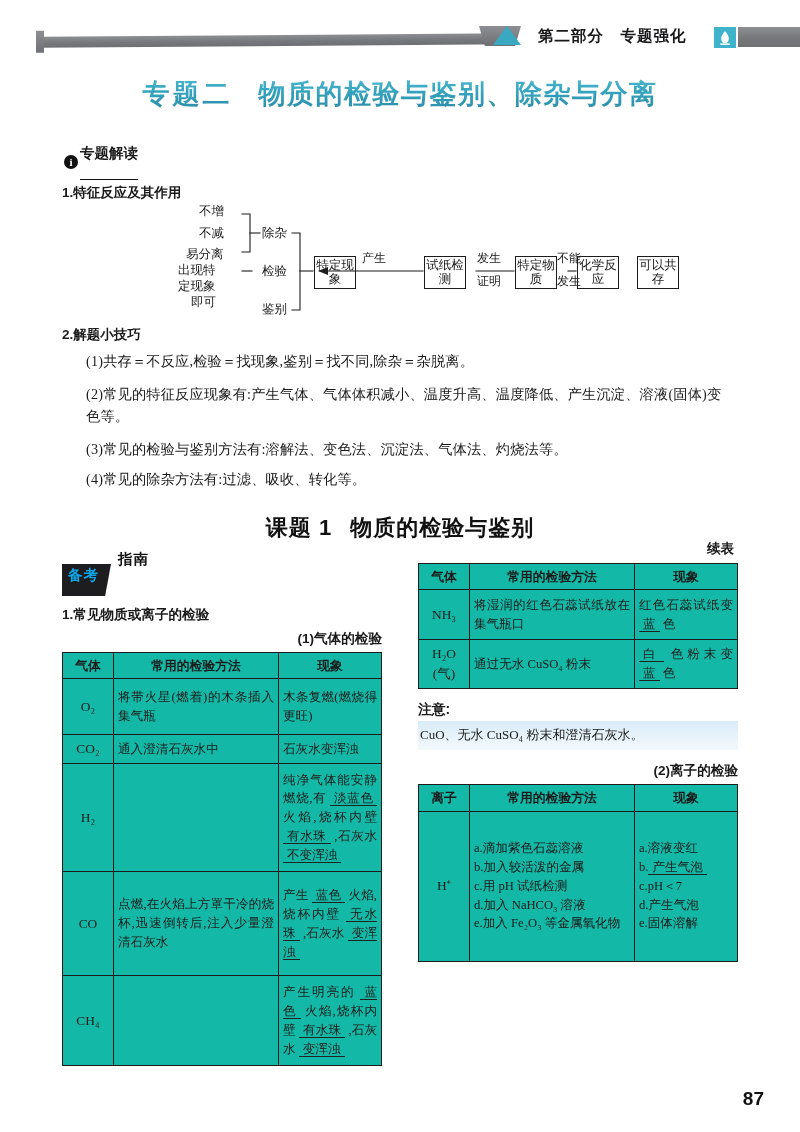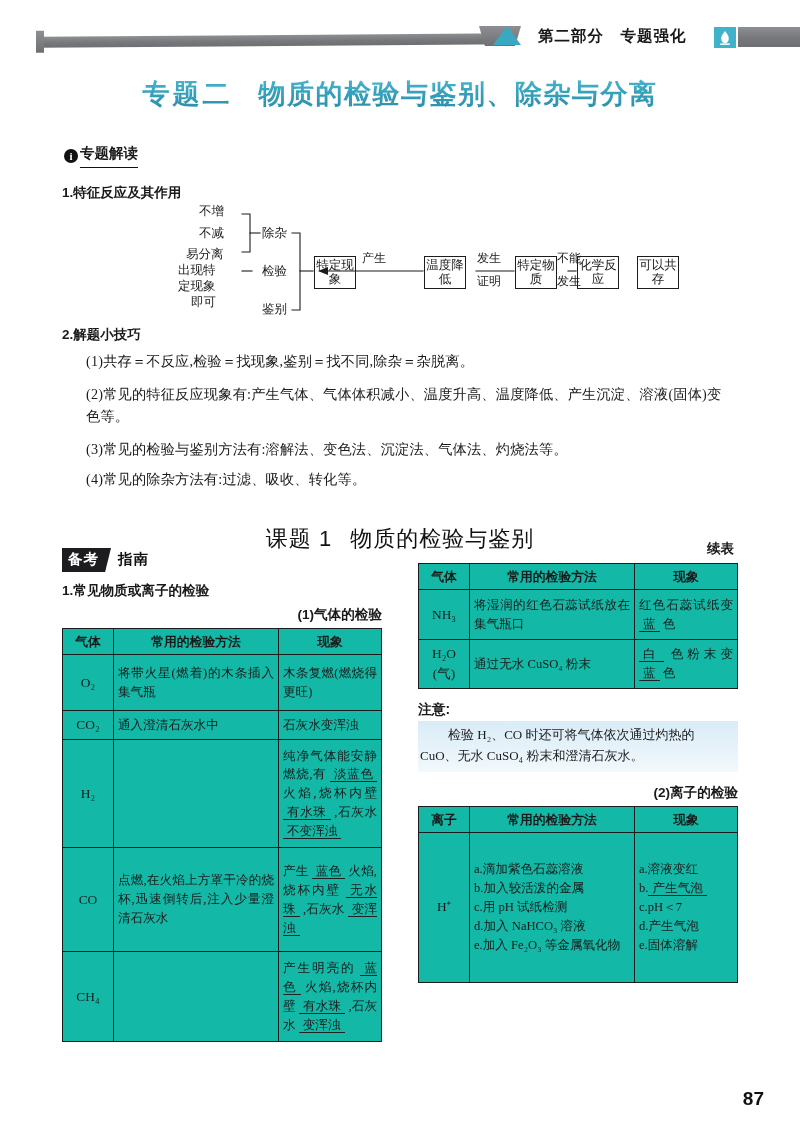--- a/index.html
+++ b/index.html
@@ -134,21 +134,21 @@
     background: #111;
     color: #fff;
     font-size: 11px;
     font-weight: bold;
     line-height: 14px;
     text-align: center;
     font-family: "Liberation Serif", serif;
   }
   .sec-head .lbl {
     border-bottom: 1.6px solid #111;
-    padding-bottom: 5px;
+    padding-bottom: 17px;
     line-height: 1.15;
   }
 
   .num-head {
     position: absolute;
     left: 62px;
     font-family: "Liberation Sans", sans-serif;
     font-weight: bold;
     font-size: 13.5px;
   }
@@ -159,50 +159,51 @@
     line-height: 1.55;
     letter-spacing: 0.2px;
   }
 
   
   #flowchart { position:absolute; left:180px; top:206px; }
 
   
   .course-title {
     position: absolute;
-    top: 524px;
+    top: 513px;
     left: 0; width: 100%;
     text-align: center;
     font-family: "Liberation Sans", sans-serif;
-    font-weight: normal;
+    font-weight: bold;
     font-size: 22px;
     letter-spacing: 1px;
     color: #111;
   }
   .ct-gap { display:inline-block; width:18px; }
 
   
   .col-left { position:absolute; left:62px; top:548px; width: 320px; }
   .col-right { position:absolute; left:418px; top:540px; width: 320px; }
 
   .badge {
     display: inline-flex;
     align-items: stretch;
     font-family: "Liberation Sans", sans-serif;
     font-weight: bold;
     font-size: 14.5px;
     margin-bottom: 6px;
   }
   .badge .b1 {
     background: #1d1d1f;
-    color: #ffffff;
-    padding: 2px 6px 3px 6px;
+    color: #0ea5e9;
+    padding: 2px 6px 11px 6px;
     clip-path: polygon(0 0, 100% 0, 88% 100%, 0% 100%);
     padding-right: 12px;
     letter-spacing: 1px;
+    margin-top: 16px;
   }
   .badge .b2 {
     color: #111;
     padding: 2px 4px 3px 7px;
     letter-spacing: 1px;
   }
 
   .sub-head {
     font-family: "Liberation Sans", sans-serif;
     font-weight: bold;
@@ -342,21 +343,21 @@
 
     <span style="position:absolute;left:82px;top:20px;white-space:nowrap;">除杂</span>
     <span style="position:absolute;left:82px;top:58px;white-space:nowrap;">检验</span>
     <span style="position:absolute;left:82px;top:96px;white-space:nowrap;">鉴别</span>
 
     <span style="position:absolute;left:-2px;top:57px;white-space:nowrap;">出现特</span>
     <span style="position:absolute;left:-2px;top:73px;white-space:nowrap;">定现象</span>
     <span style="position:absolute;left:11px;top:89px;white-space:nowrap;">即可</span>
 
     <span style="position:absolute;left:134px;top:50px;width:40px;height:31px;border:1.1px solid #1c1c1c;display:flex;align-items:center;justify-content:center;text-align:center;line-height:1.1;font-size:12.5px;">特定现象</span>
-    <span style="position:absolute;left:244px;top:50px;width:40px;height:31px;border:1.1px solid #1c1c1c;display:flex;align-items:center;justify-content:center;text-align:center;line-height:1.1;font-size:12.5px;">温度降低</span>
+    <span style="position:absolute;left:244px;top:50px;width:40px;height:31px;border:1.1px solid #1c1c1c;display:flex;align-items:center;justify-content:center;text-align:center;line-height:1.1;font-size:12.5px;">试纸检测</span>
     <span style="position:absolute;left:335px;top:50px;width:40px;height:31px;border:1.1px solid #1c1c1c;display:flex;align-items:center;justify-content:center;text-align:center;line-height:1.1;font-size:12.5px;">特定物质</span>
     <span style="position:absolute;left:397px;top:50px;width:40px;height:31px;border:1.1px solid #1c1c1c;display:flex;align-items:center;justify-content:center;text-align:center;line-height:1.1;font-size:12.5px;">化学反应</span>
     <span style="position:absolute;left:457px;top:50px;width:40px;height:31px;border:1.1px solid #1c1c1c;display:flex;align-items:center;justify-content:center;text-align:center;line-height:1.1;font-size:12.5px;">可以共存</span>
 
     <span style="position:absolute;left:182px;top:46px;font-size:12px;white-space:nowrap;">产生</span>
     <span style="position:absolute;left:297px;top:46px;font-size:12px;white-space:nowrap;">发生</span>
     <span style="position:absolute;left:297px;top:69px;font-size:12px;white-space:nowrap;">证明</span>
     <span style="position:absolute;left:377px;top:46px;font-size:12px;white-space:nowrap;">不能</span>
     <span style="position:absolute;left:377px;top:69px;font-size:12px;white-space:nowrap;">发生</span>
   </div>
@@ -439,21 +440,20 @@
         <tr style="height: 44px;">
           <td class="formula">H₂O<br>(气)</td>
           <td class="j">通过无水 CuSO₄ 粉末</td>
           <td class="j"><span class="u">白</span> <span>色粉末变</span> <span class="u">蓝</span> <span>色</span></td>
         </tr>
       </tbody>
   </table>
 
   <div class="note-title">注意:</div>
   <div class="note-body">
-    <span>检验 H₂、CO 时还可将气体依次通过灼热的</span>
     <span class="l2">CuO、无水 CuSO₄ 粉末和澄清石灰水。</span>
   </div>
 
   <div class="sub-head2" style="margin-left:0;margin-top:12px;">(2)离子的检验</div>
 
   <table class="ct">
     <thead>
       <tr>
         <th style="width:46px;">离子</th>
         <th style="width:160px;">常用的检验方法</th>

